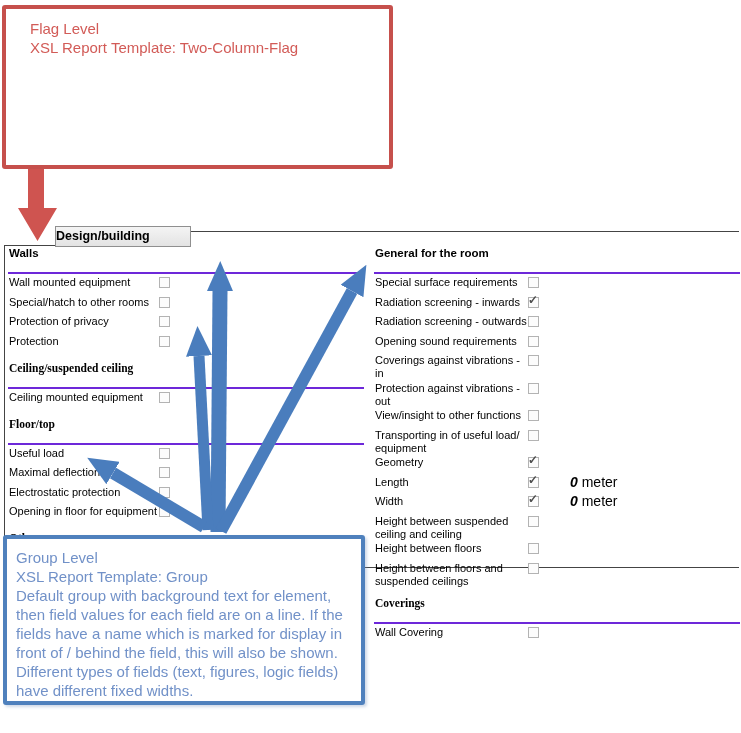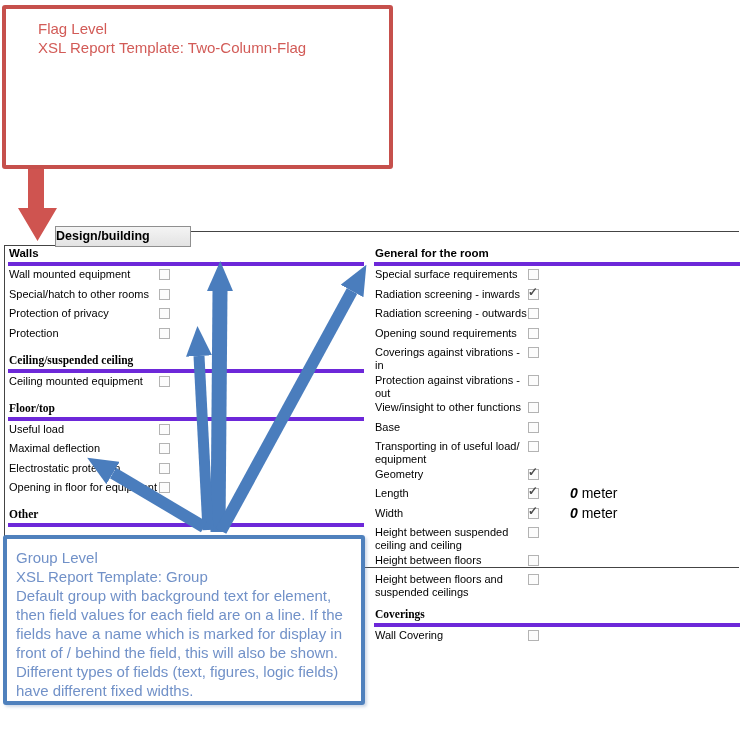--- a/index.html
+++ b/index.html
@@ -9,21 +9,21 @@
   }
   
   .note{
     position:absolute; box-sizing:border-box; background:#fff;
     font-size:15px; line-height:19px; border-radius:3px;
   }
   .note p{margin:0;}
   .note-flag{
     left:2px; top:5px; width:391px; height:164px;
     border:4px solid var(--flag-border); color:var(--flag-text);
-    padding:10px 8px 8px 32px;
+    padding:10px 8px 8px 24px;
   }
   .note-group{
     left:3px; top:535px; width:362px; height:170px;
     border:4px solid var(--group-border); color:var(--group-text);
     padding:9px 10px 8px 9px;
     box-shadow:2px 2px 3px rgba(120,150,190,.35);
   }
   
   .hline,.vline{position:absolute; background:#444;}
   .tab{
@@ -31,21 +31,21 @@
     background:linear-gradient(#f4f4f4,#e3e3e3);
     border:1px solid #8f8f8f; box-sizing:border-box;
     font-weight:bold; font-size:12.5px; text-align:left; line-height:19px;
   }
   
   .col{position:absolute; top:247px;}
   .col-left{left:8px;  width:356px;}
   .col-right{left:374px; width:366px;}
   .h-row{
     font-weight:bold; font-size:11.5px; line-height:13px;
-    border-bottom:4px solid #6d28d9; padding:0 0 2px 1px; margin:0 0 2px 0;
+    border-bottom:2px solid #6d28d9; padding:0 0 12px 1px; margin:0 0 2px 0;
   }
   .h-row.gap{margin-top:9px;font-family:Liberation Serif, serif;}
   .f-row{position:relative; margin-bottom:1.5px; min-height:13px;}
   .f-label{
     display:inline-block; font-size:11px; line-height:13px; padding-left:1px;
     vertical-align:top;
   }
   .col-left  .f-label{width:149px;}
   .col-right .f-label{width:152px;}
   .cb{
@@ -99,21 +99,20 @@
       <div class="h-row">General for the room</div>
       <div class="f-row"><span class="f-label">Special surface requirements</span><span class="cb"></span></div>
       <div class="f-row"><span class="f-label">Radiation screening - inwards</span><span class="cb">
           <span class="tick">✓</span>
         </span></div>
       <div class="f-row"><span class="f-label">Radiation screening - outwards</span><span class="cb"></span></div>
       <div class="f-row"><span class="f-label">Opening sound requirements</span><span class="cb"></span></div>
       <div class="f-row"><span class="f-label">Coverings against vibrations - in</span><span class="cb"></span></div>
       <div class="f-row"><span class="f-label">Protection against vibrations - out</span><span class="cb"></span></div>
       <div class="f-row"><span class="f-label">View/insight to other functions</span><span class="cb"></span></div>
-      <div class="f-row"><span class="f-label">Base</span><span class="cb"></span></div>
       <div class="f-row"><span class="f-label">Transporting in of useful load/ equipment</span><span class="cb"></span></div>
       <div class="f-row"><span class="f-label">Geometry</span><span class="cb">
           <span class="tick">✓</span>
         </span></div>
       <div class="f-row"><span class="f-label">Length</span><span class="cb">
           <span class="tick">✓</span>
         </span><span class="f-val"><span class="num">0</span> meter</span></div>
       <div class="f-row"><span class="f-label">Width</span><span class="cb">
           <span class="tick">✓</span>
         </span><span class="f-val"><span class="num">0</span> meter</span></div>

